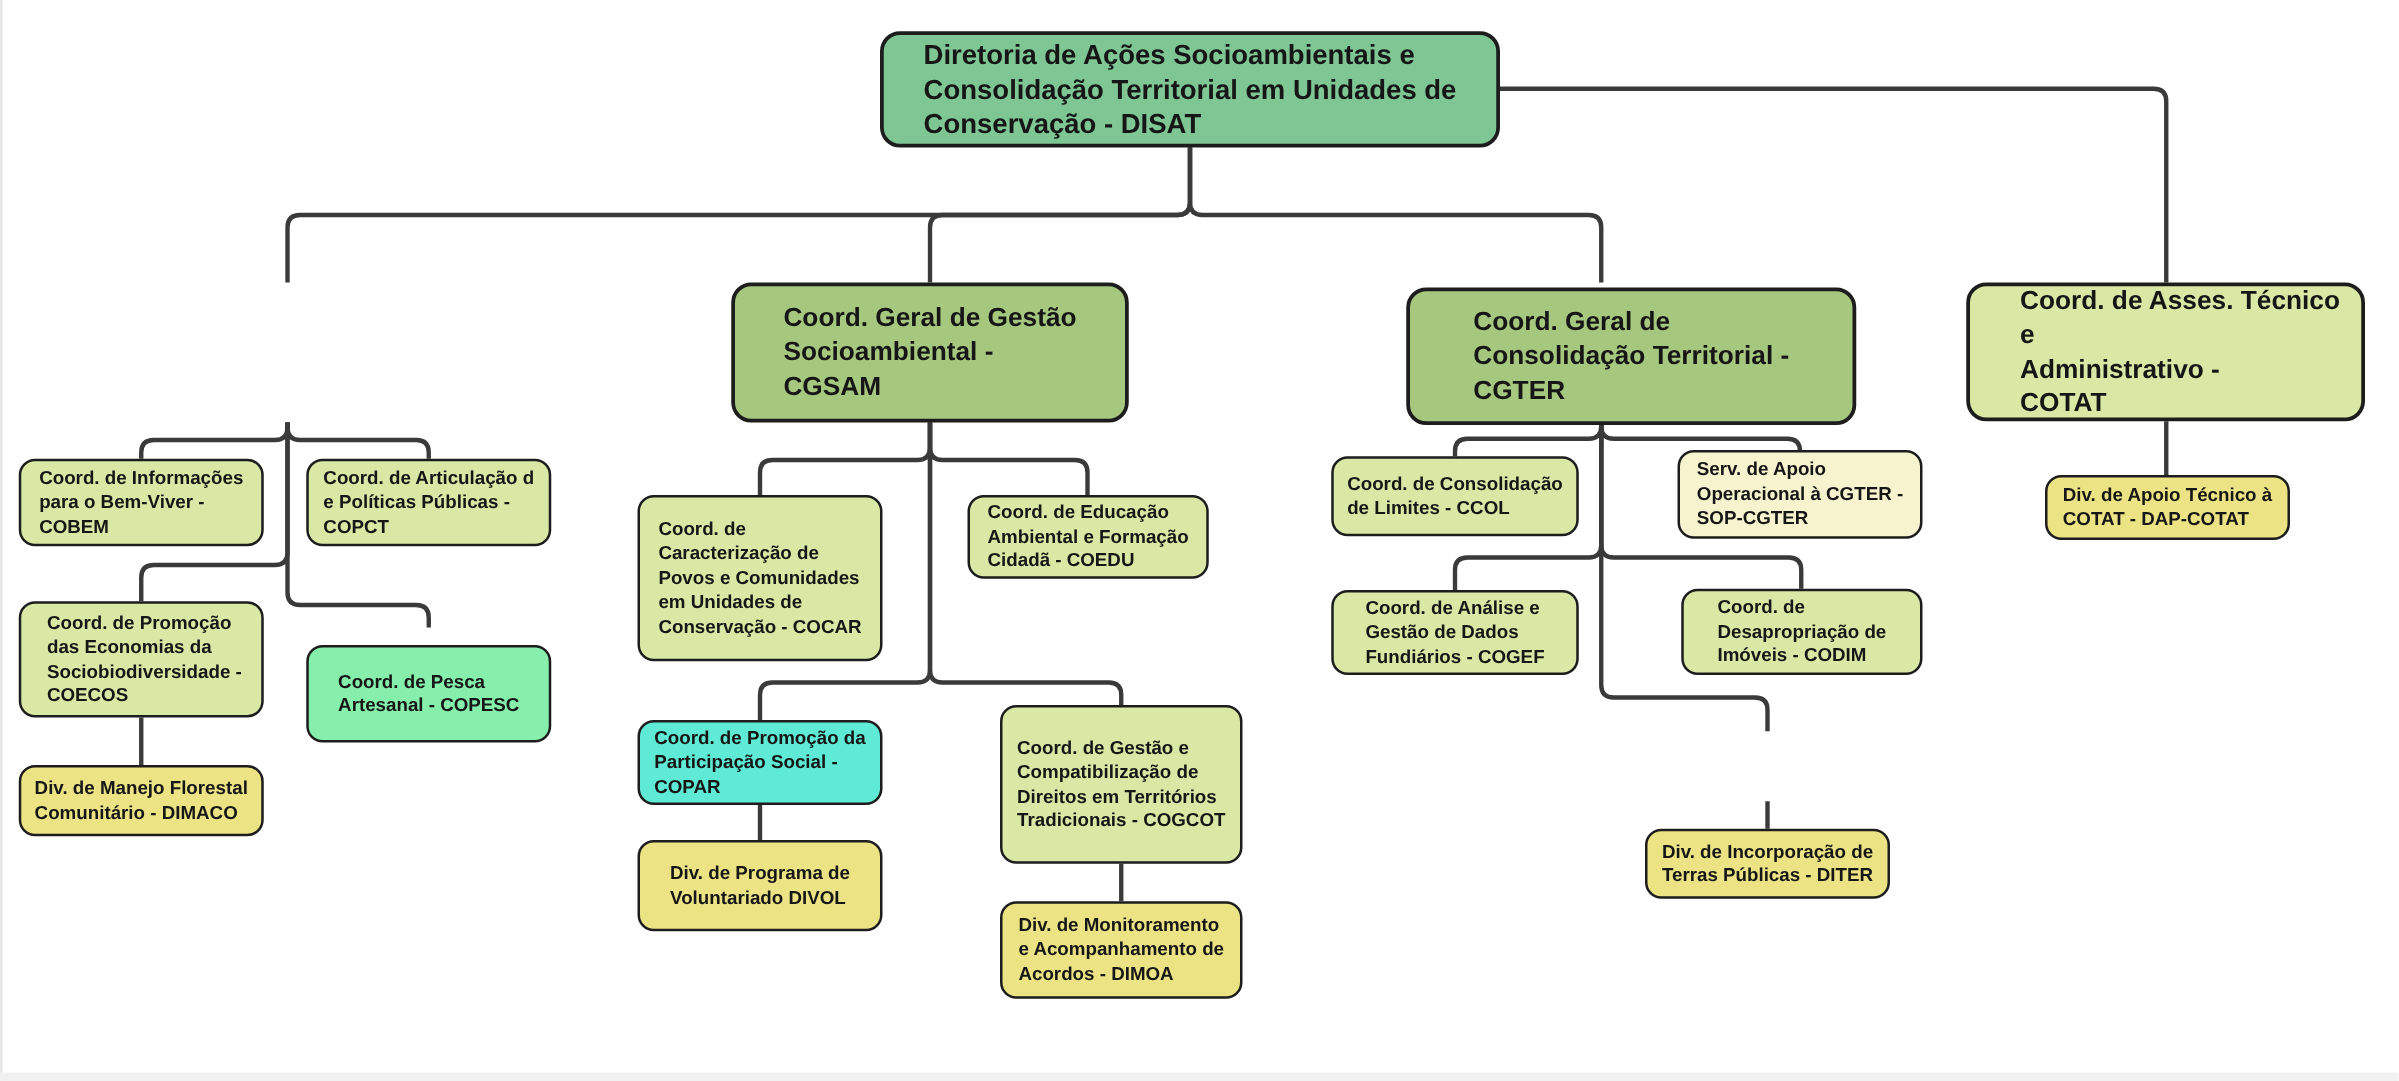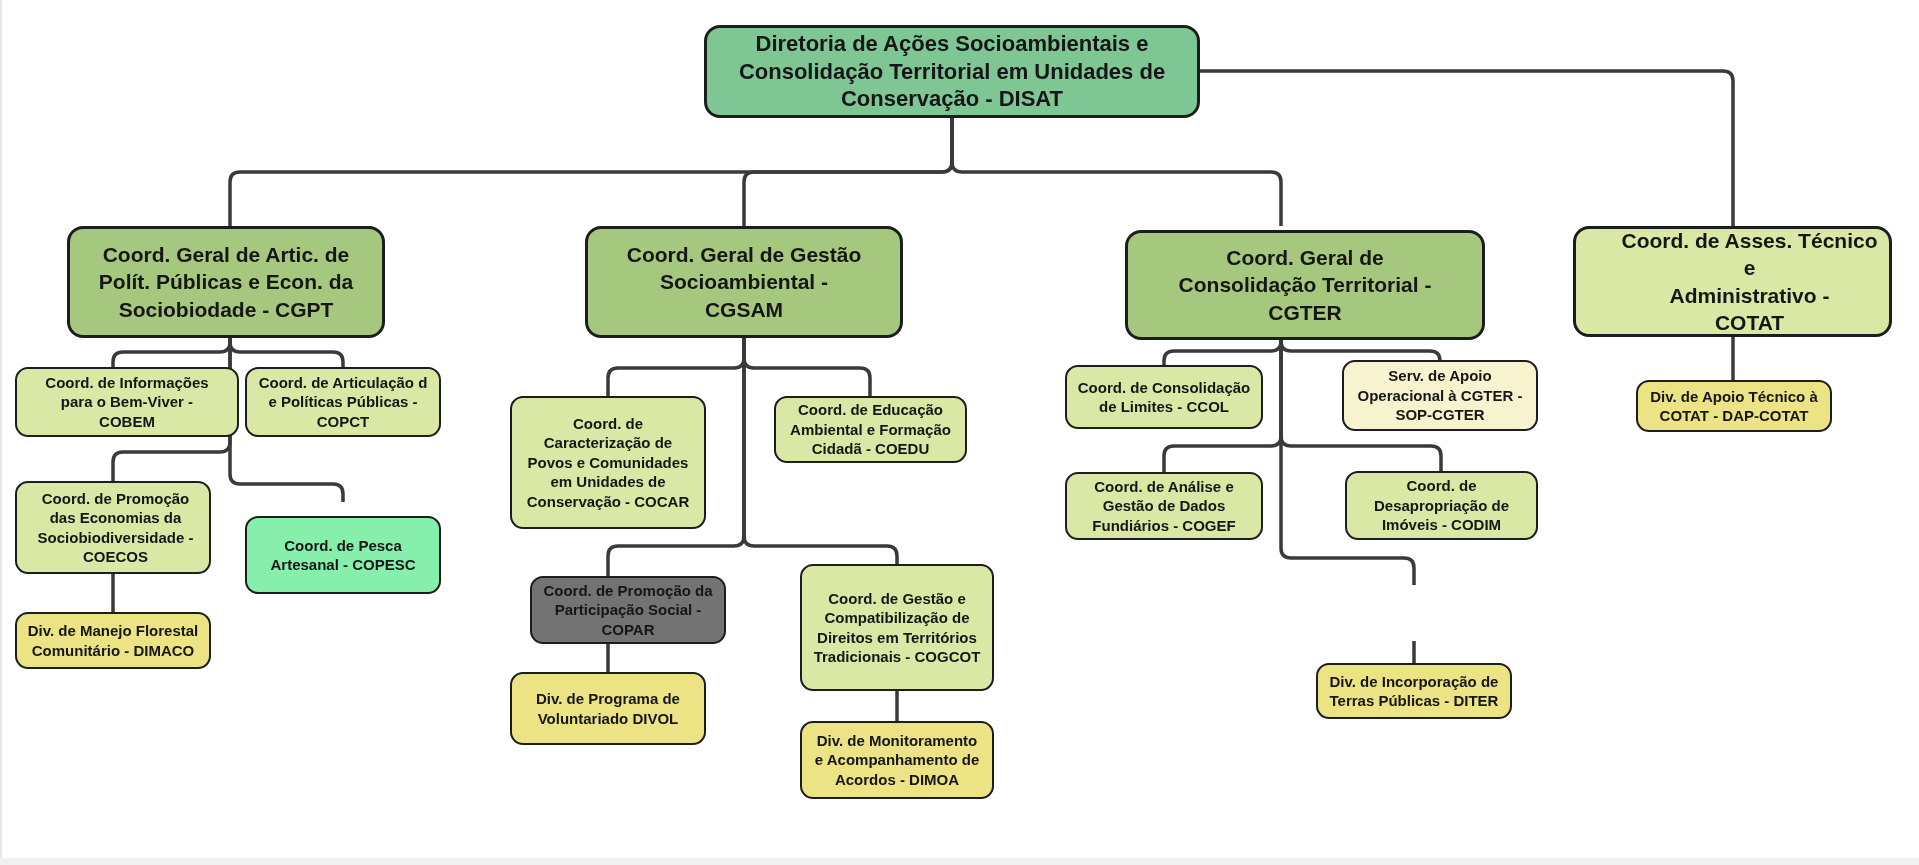--- a/index.html
+++ b/index.html
@@ -21,21 +21,21 @@
     stroke: #3a3a3a;
     stroke-width: 3.5;
     stroke-linecap: butt;
   }
   .node {
     position: absolute;
     box-sizing: border-box;
     display: flex;
     align-items: center;
     justify-content: center;
-    text-align: center;
+    text-align: left;
     border: 3px solid #1d1d1d;
     border-radius: 16px;
     color: #161616;
     font-weight: 700;
     white-space: pre-line;
     padding: 2px 6px;
   }
   .node.root  { font-size: 22px; line-height: 1.26; }
   .node.lvl2  { font-size: 21px; line-height: 1.3; }
   .node.leaf  { font-size: 15px; line-height: 1.3; border-radius: 13px; border-width: 2.5px; }
@@ -74,33 +74,30 @@
       <path d="M 1281 336 L 1281 436 Q 1281 446 1291 446 L 1431 446 Q 1441 446 1441 456 L 1441 471"></path>
       <path d="M 1281 336 L 1281 548 Q 1281 558 1291 558 L 1404 558 Q 1414 558 1414 568 L 1414 585"></path>
       <path d="M 1414 641 L 1414 663"></path>
       <path d="M 1733 337 L 1733 383"></path>
     </svg>
   <div class="edge-strip-left"></div>
   <div class="edge-strip-bottom"></div>
 <div class="node root" style="left: 704px; top: 25px; width: 496px; height: 93px; background: rgb(126, 199, 149);"><span>Diretoria de Ações Socioambientais e
 Consolidação Territorial em Unidades de
 Conservação - DISAT</span></div>
-    <div class="node lvl2" style="left: 67px; top: 226px; width: 318px; height: 112px; background: rgb(166, 199, 126);"><span>Coord. Geral de Artic. de
-Polít. Públicas e Econ. da
-Sociobiodade - CGPT</span></div>
     <div class="node lvl2" style="left: 585px; top: 226px; width: 318px; height: 112px; background: rgb(166, 199, 126);"><span>Coord. Geral de Gestão
 Socioambiental -
 CGSAM</span></div>
     <div class="node lvl2" style="left: 1125px; top: 230px; width: 360px; height: 110px; background: rgb(166, 199, 126);"><span>Coord. Geral de
 Consolidação Territorial -
 CGTER</span></div>
     <div class="node lvl2" style="left: 1573px; top: 226px; width: 319px; height: 111px; background: rgb(218, 232, 165); padding-left: 40px;"><span>Coord. de Asses. Técnico e
 Administrativo -
 COTAT</span></div>
-    <div class="node leaf" style="left: 15px; top: 367px; width: 224px; height: 70px; background: rgb(218, 232, 165);"><span>Coord. de Informações
+    <div class="node leaf" style="left: 15px; top: 367px; width: 196px; height: 70px; background: rgb(218, 232, 165);"><span>Coord. de Informações
 para o Bem-Viver -
 COBEM</span></div>
     <div class="node leaf" style="left: 245px; top: 367px; width: 196px; height: 70px; background: rgb(218, 232, 165);"><span>Coord. de Articulação d
 e Políticas Públicas -
 COPCT</span></div>
     <div class="node leaf" style="left: 15px; top: 481px; width: 196px; height: 93px; background: rgb(218, 232, 165); padding-left: 11px;"><span>Coord. de Promoção
 das Economias da
 Sociobiodiversidade -
 COECOS</span></div>
     <div class="node leaf" style="left: 245px; top: 516px; width: 196px; height: 78px; background: #86efac;"><span>Coord. de Pesca
@@ -108,21 +105,21 @@
     <div class="node leaf" style="left: 15px; top: 612px; width: 196px; height: 57px; background: rgb(236, 227, 133);"><span>Div. de Manejo Florestal
 Comunitário - DIMACO</span></div>
     <div class="node leaf" style="left: 510px; top: 396px; width: 196px; height: 133px; background: rgb(218, 232, 165);"><span>Coord. de
 Caracterização de
 Povos e Comunidades
 em Unidades de
 Conservação - COCAR</span></div>
     <div class="node leaf" style="left: 774px; top: 396px; width: 193px; height: 67px; background: rgb(218, 232, 165);"><span>Coord. de Educação
 Ambiental e Formação
 Cidadã - COEDU</span></div>
-    <div class="node leaf" style="left: 510px; top: 576px; width: 196px; height: 68px; background: #737373; margin-left: 20px;"><span>Coord. de Promoção da
+    <div class="node leaf" style="left: 510px; top: 576px; width: 196px; height: 68px; background: #5eead4;"><span>Coord. de Promoção da
 Participação Social -
 COPAR</span></div>
     <div class="node leaf" style="left: 510px; top: 672px; width: 196px; height: 73px; background: rgb(236, 227, 133);"><span>Div. de Programa de
 Voluntariado DIVOL</span></div>
     <div class="node leaf" style="left: 800px; top: 564px; width: 194px; height: 127px; background: rgb(218, 232, 165);"><span>Coord. de Gestão e
 Compatibilização de
 Direitos em Territórios
 Tradicionais - COGCOT</span></div>
     <div class="node leaf" style="left: 800px; top: 721px; width: 194px; height: 78px; background: rgb(236, 227, 133);"><span>Div. de Monitoramento
 e Acompanhamento de

